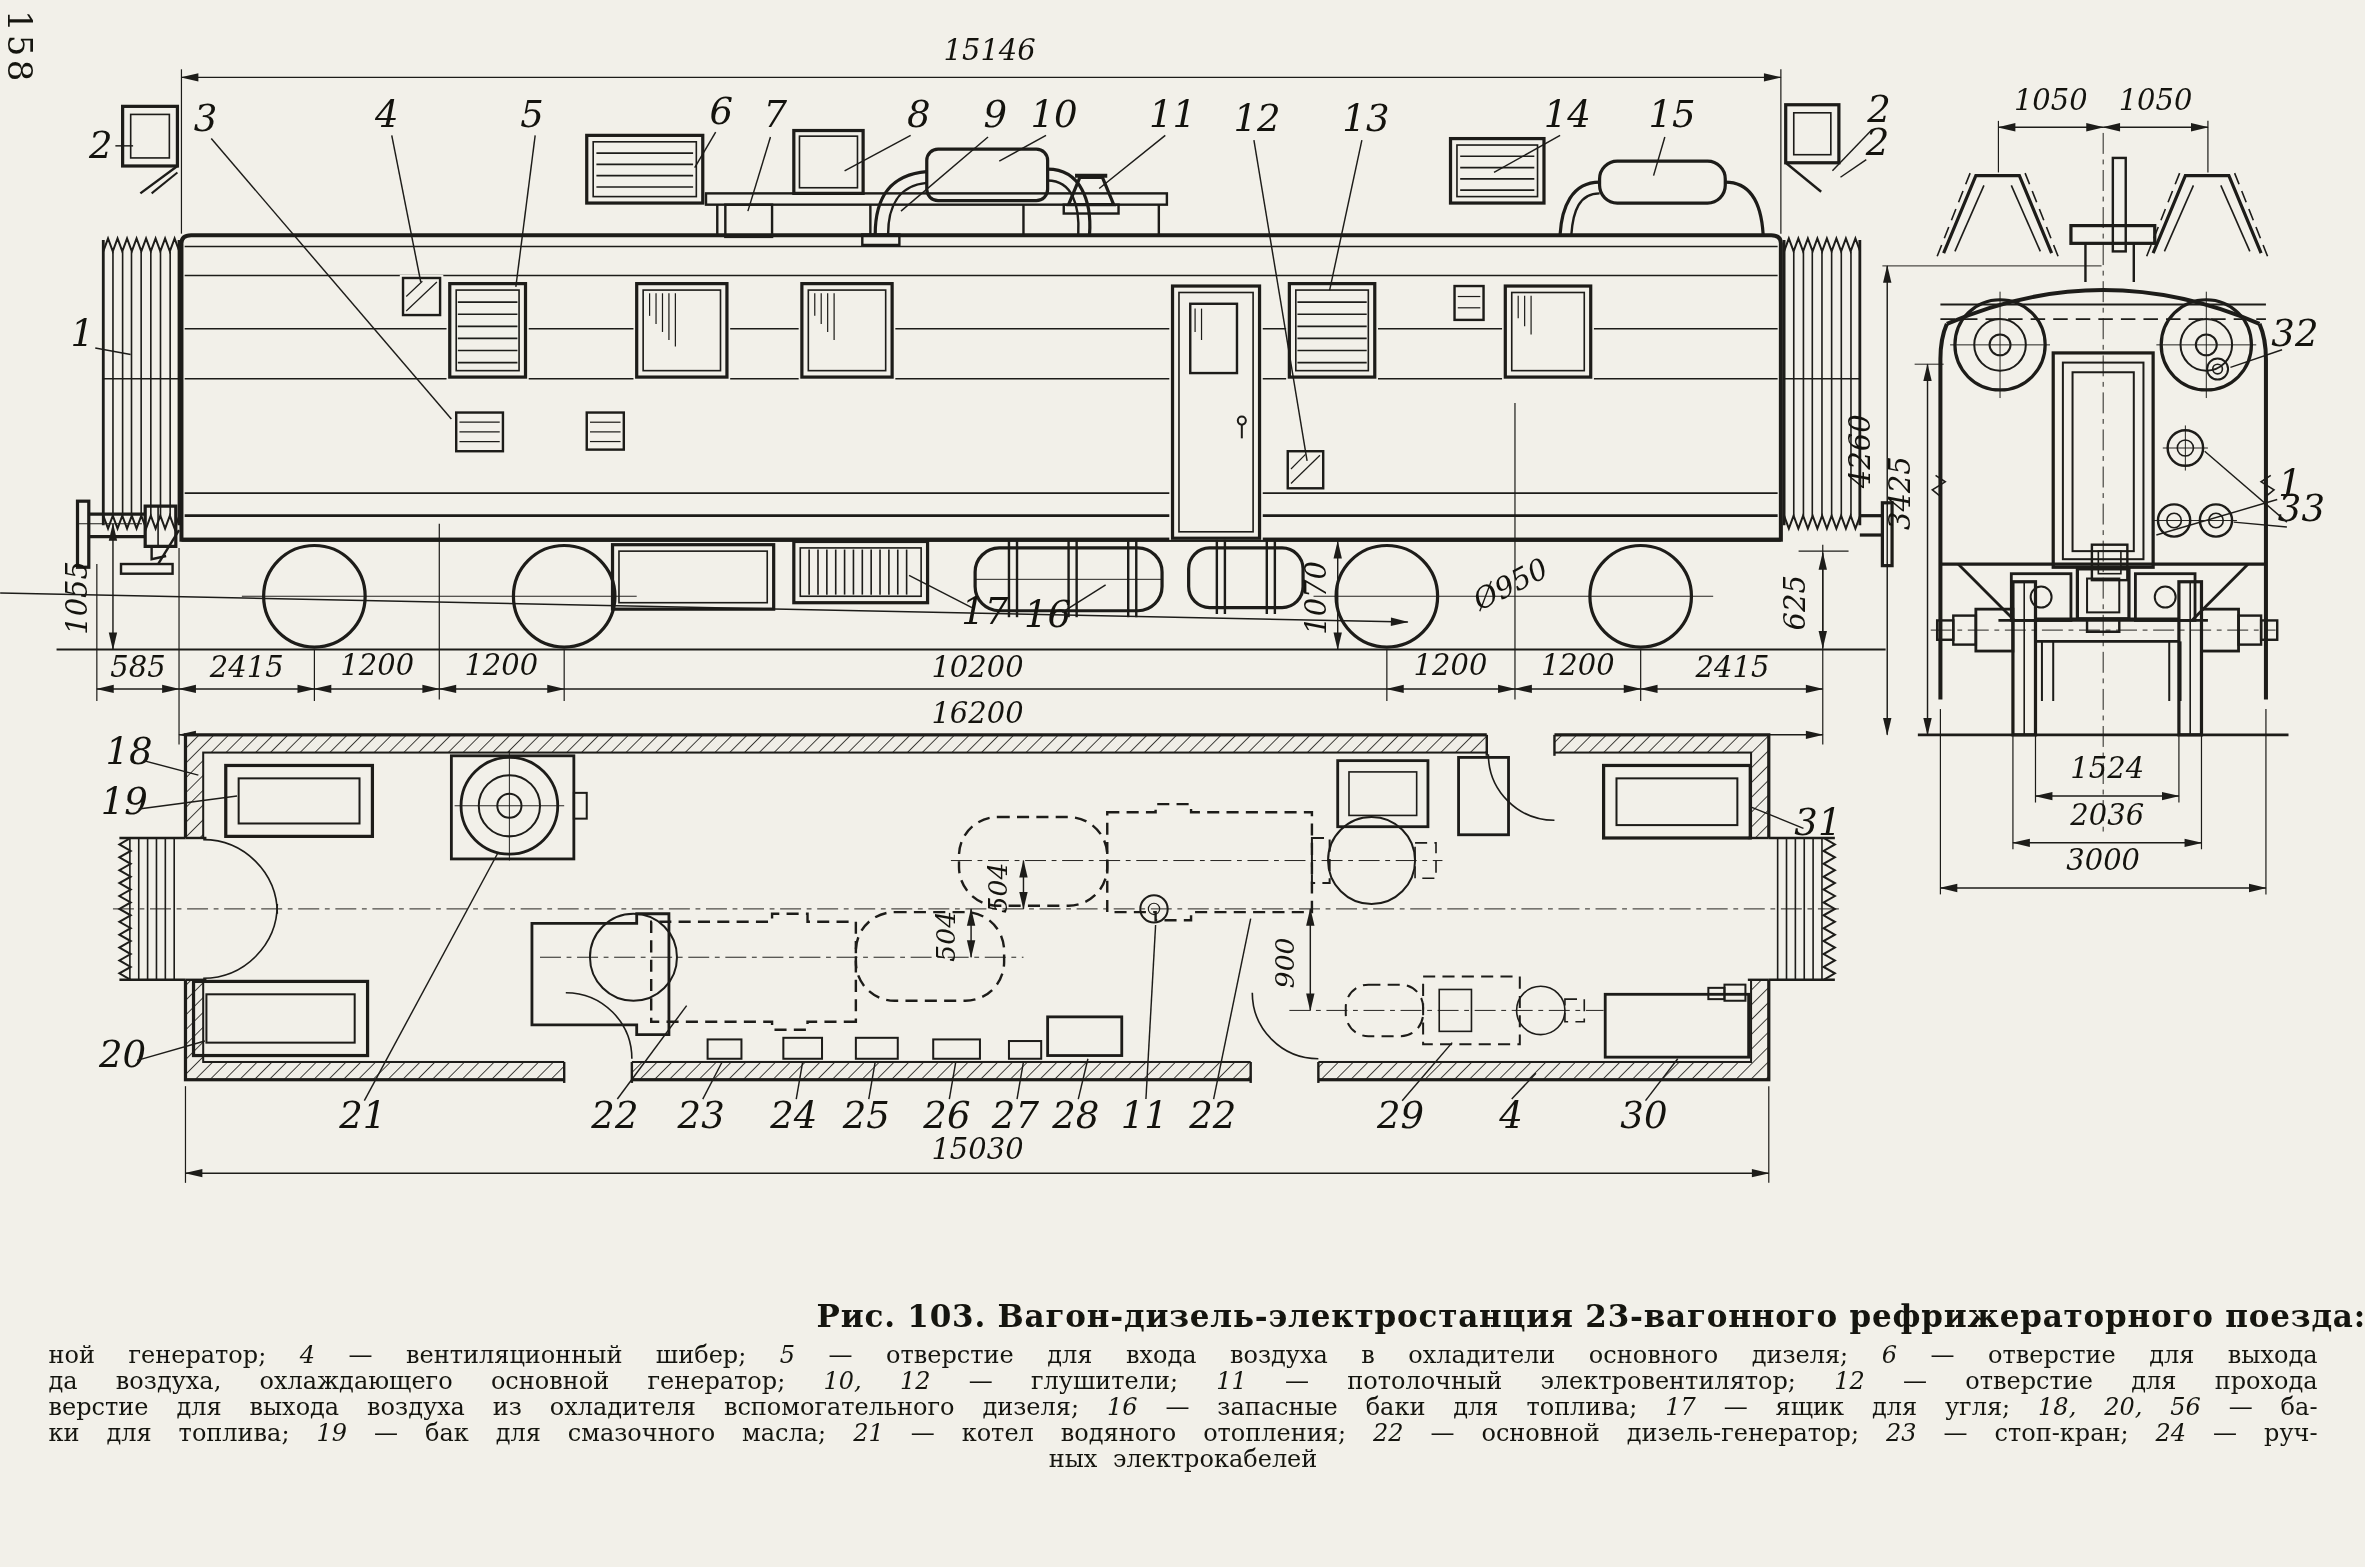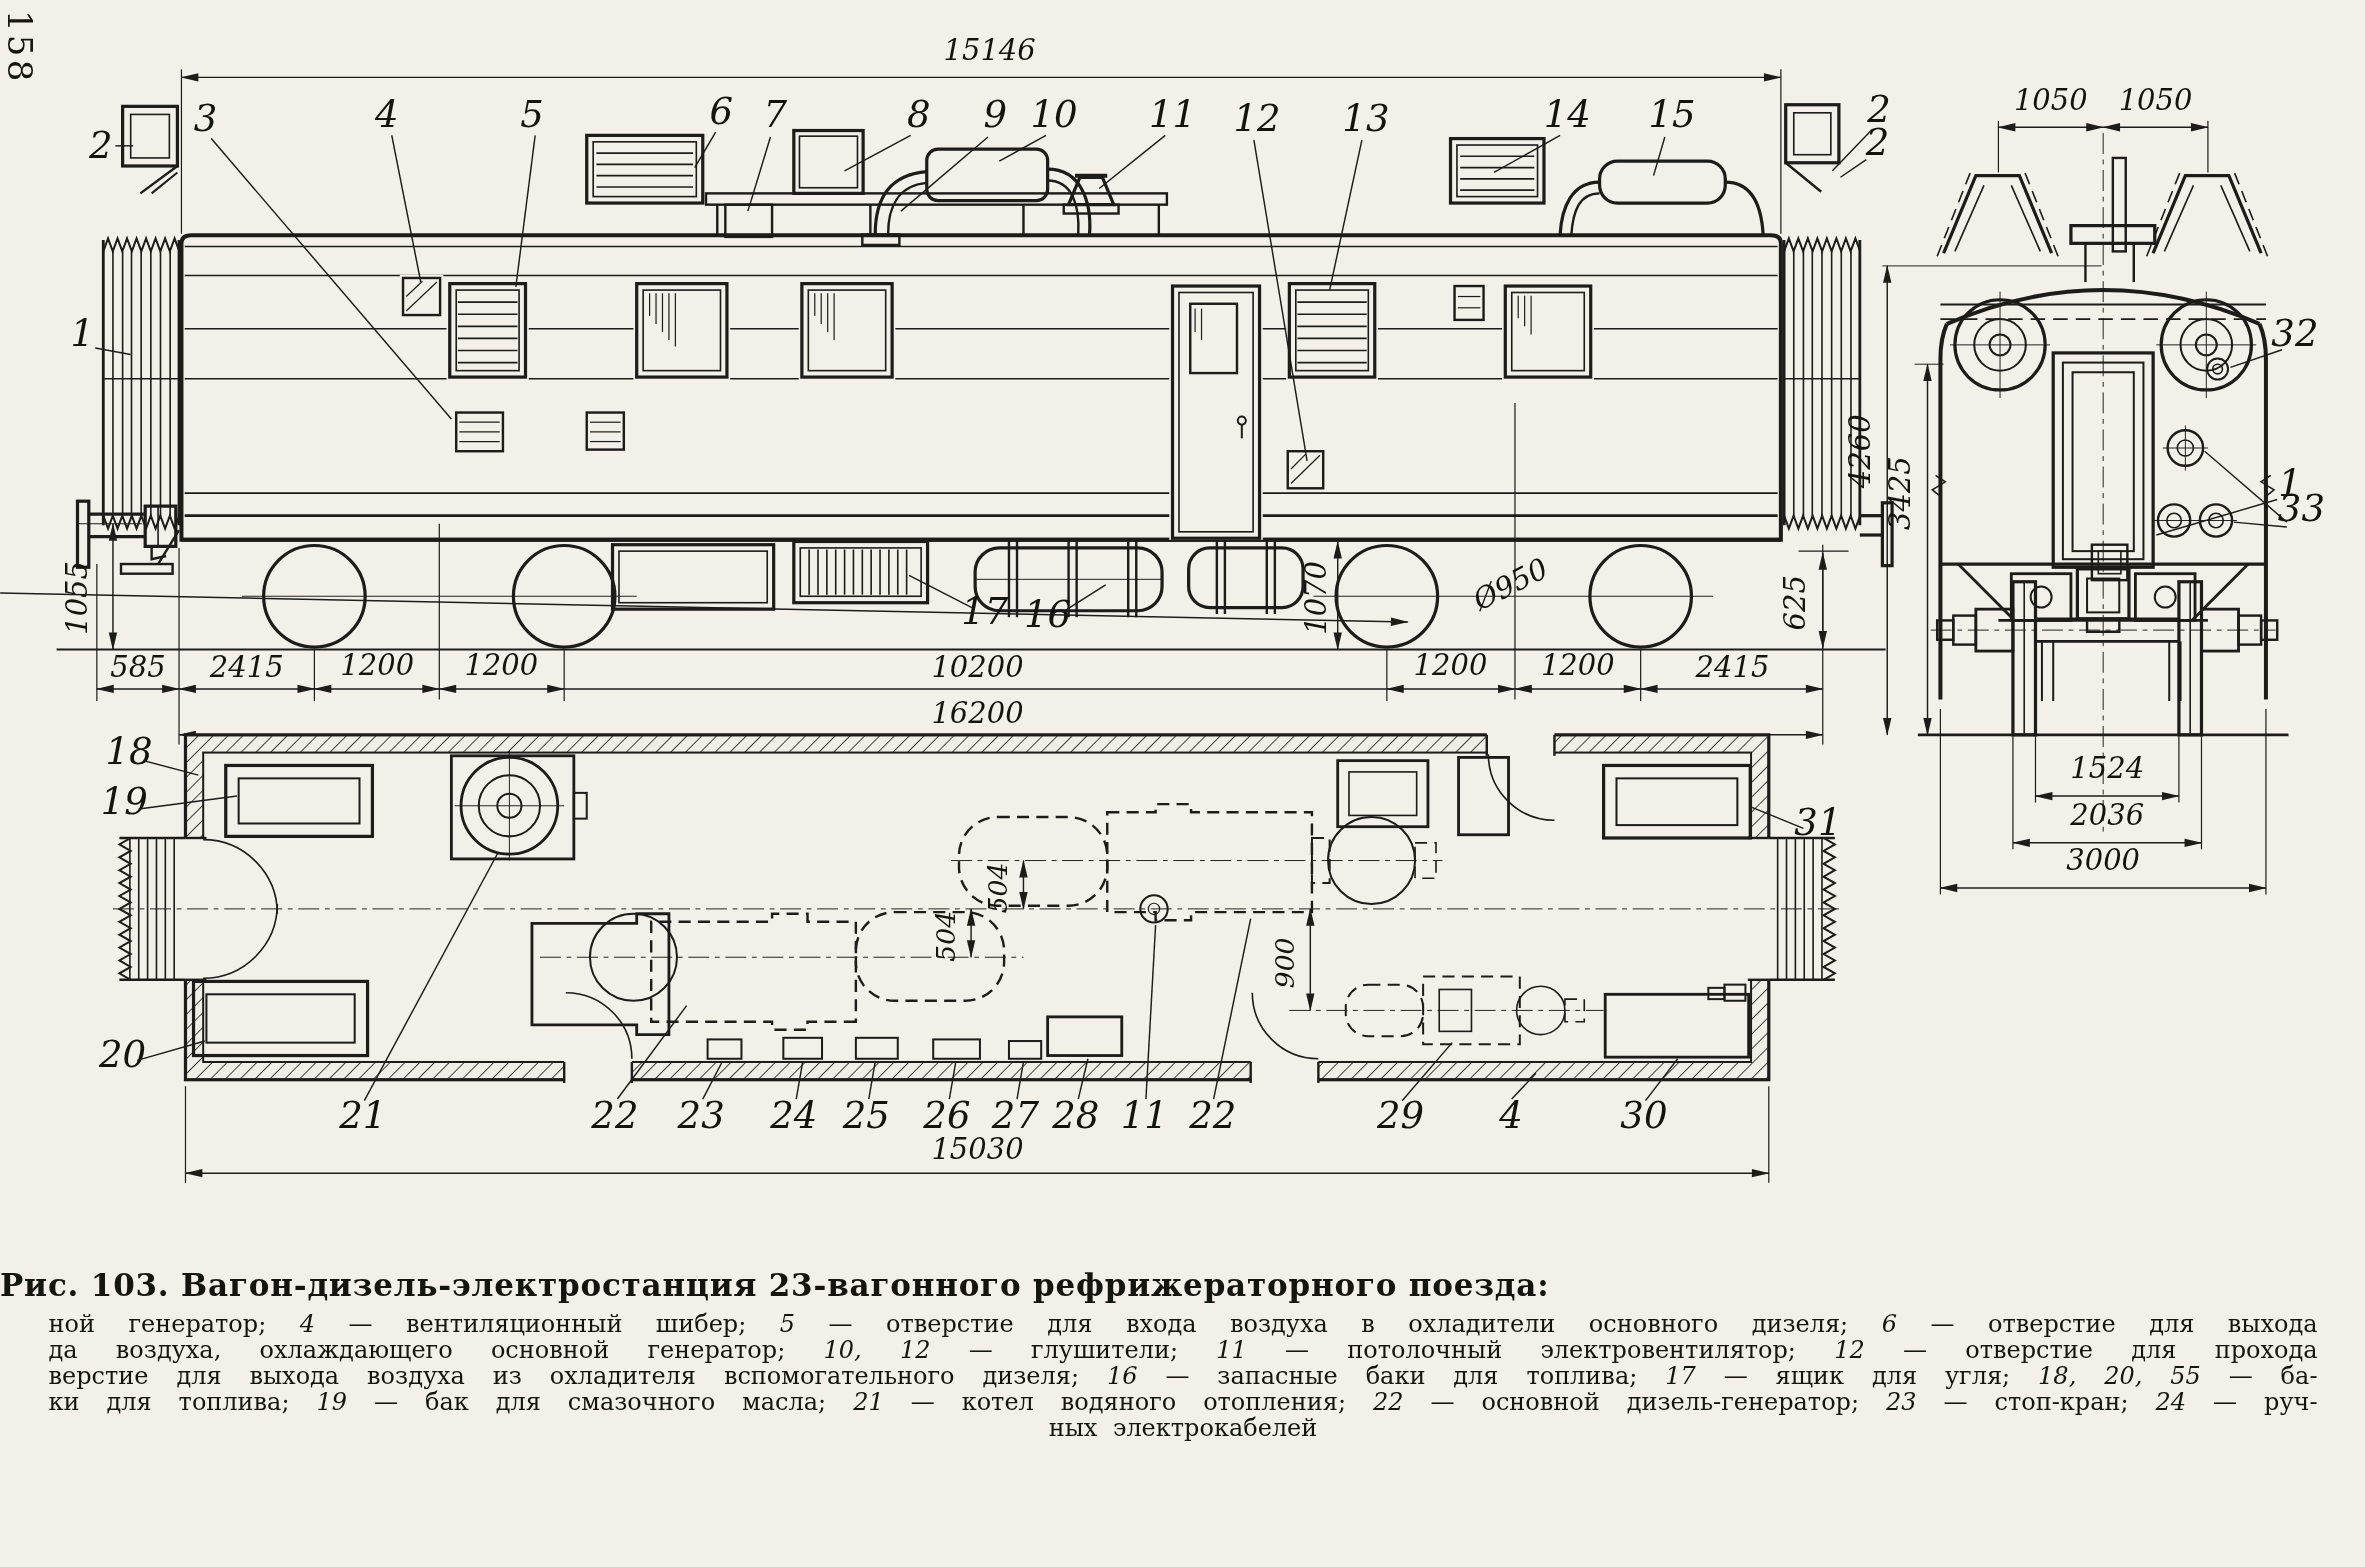--- a/index.html
+++ b/index.html
@@ -13,21 +13,21 @@
   .dim{stroke:#1d1c19;stroke-width:1.8;fill:none;}
   .dd{stroke-dasharray:26 7 6 7;}
   .dsh{stroke-dasharray:15 9;}
   .dsh2{stroke-dasharray:18 10;}
   .paper{fill:#f2f0e9;stroke:none;}
   text{fill:#14130e;text-anchor:middle;}
   .callout{font:italic 46px "DejaVu Serif",serif;}
   .dimtxt{font:italic 36px "DejaVu Serif",serif;}
   .dimtxt-s{font:italic 33px "DejaVu Serif",serif;}
   #caption{position:absolute;left:0;top:1267px;width:2366px;}
-  .cap-title{font:bold 31px "DejaVu Serif",serif;text-align:left;letter-spacing:0.8px;}
+  .cap-title{font:bold 31px "DejaVu Serif",serif;text-align:right;letter-spacing:0.8px;margin-top:31px;}
   .legend{width:2269px;margin:8px auto 0;font:24px "DejaVu Serif",serif;}
   .legend-line{text-align:justify;text-align-last:justify;line-height:26px;word-spacing:8px;white-space:normal;}
   .legend-line.last{text-align:center;text-align-last:center;}
 </style>
 </head>
 <body>
 
 <div id="page">
 
   <div id="page-number">158</div>
@@ -700,20 +700,20 @@
         <line class="dim" x1="2042" y1="1366" x2="2082" y2="1314"></line>
       </g>
     </g>
   </svg>
 
   <div id="caption">
     <div class="cap-title">Рис. 103. Вагон-дизель-электростанция 23-вагонного рефрижераторного поезда:</div>
     <div class="legend">
       <div class="legend-line">ной генератор; <i>4</i> — вентиляционный шибер; <i>5</i> — отверстие для входа воздуха в охладители основного дизеля; <i>6</i> — отверстие для выхода</div>
       <div class="legend-line">да воздуха, охлаждающего основной генератор; <i>10, 12</i> — глушители; <i>11</i> — потолочный электровентилятор; <i>12</i> — отверстие для прохода</div>
-      <div class="legend-line">верстие для выхода воздуха из охладителя вспомогательного дизеля; <i>16</i> — запасные баки для топлива; <i>17</i> — ящик для угля; <i>18, 20, 55</i> — ба-</div>
+      <div class="legend-line">верстие для выхода воздуха из охладителя вспомогательного дизеля; <i>16</i> — запасные баки для топлива; <i>17</i> — ящик для угля; <i>18, 20, 56</i> — ба-</div>
       <div class="legend-line">ки для топлива; <i>19</i> — бак для смазочного масла; <i>21</i> — котел водяного отопления; <i>22</i> — основной дизель-генератор; <i>23</i> — стоп-кран; <i>24</i> — руч-</div>
       <div class="legend-line last">ных электрокабелей</div>
     </div>
   </div>
 
 </div>
 
 
 </body></html>

